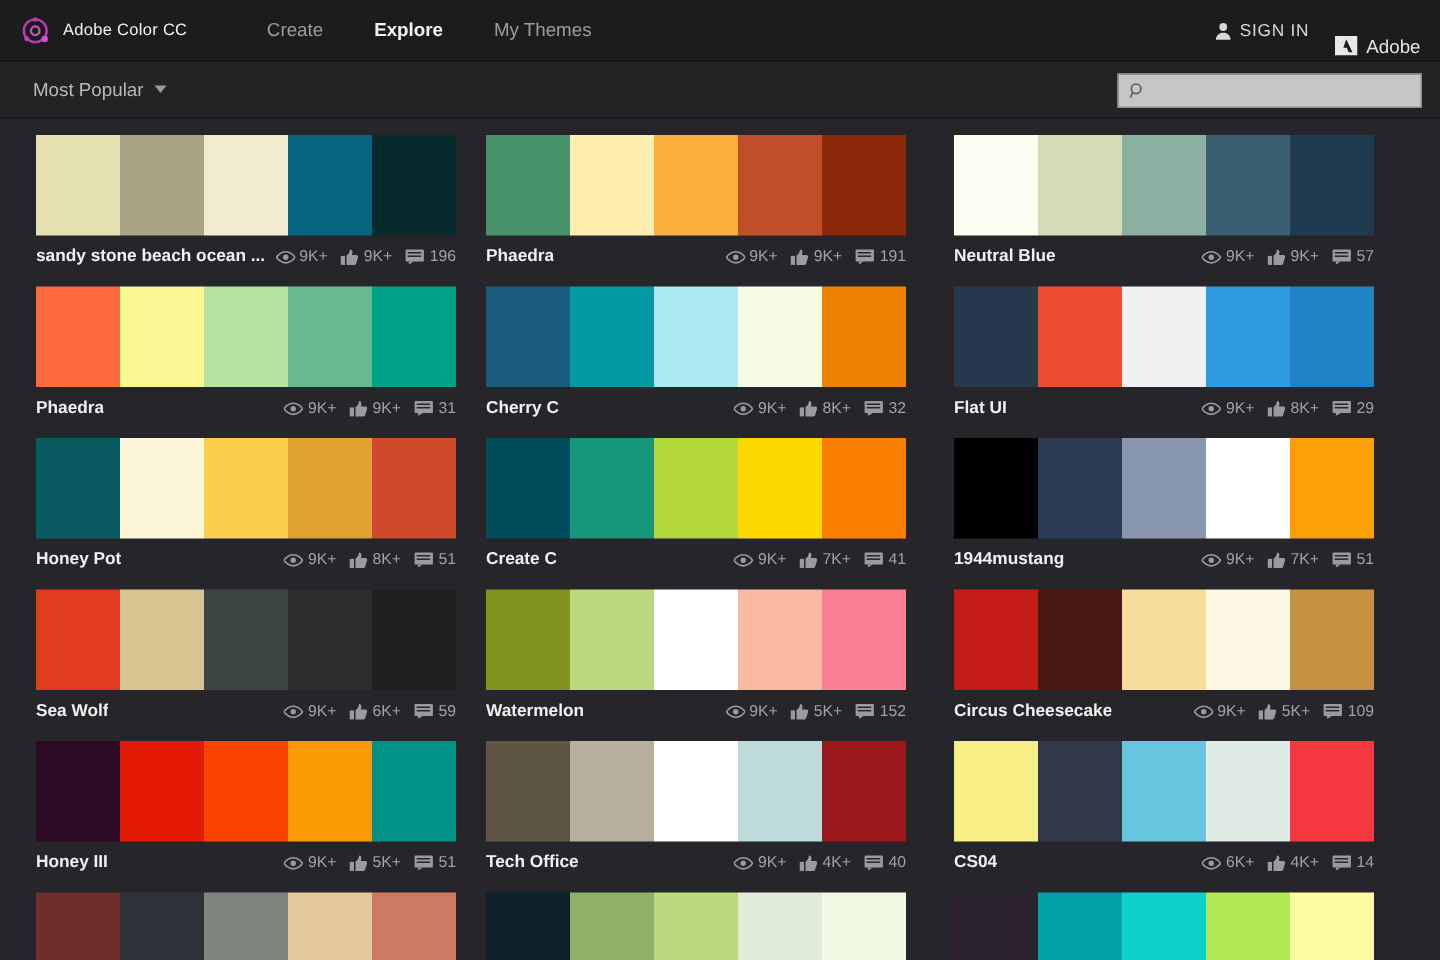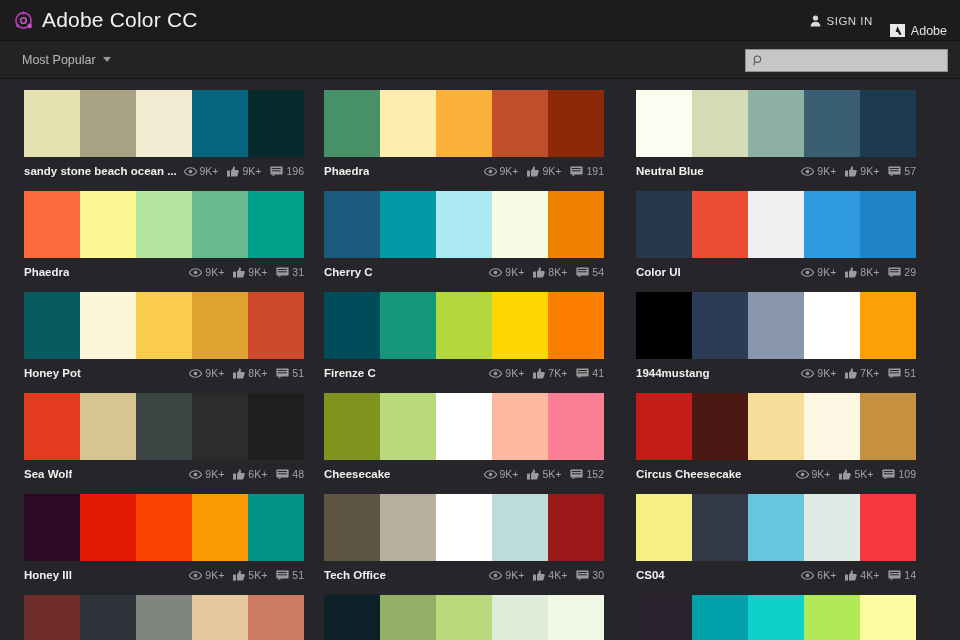--- a/index.html
+++ b/index.html
@@ -17,21 +17,21 @@
     background: #1c1c1f;
     display: flex;
     align-items: center;
     padding: 0 14px 0 14px;
     border-bottom: 1px solid #121214;
   }
   .brand { display: flex; align-items: center; gap: 9px; }
   .brand-logo { width: 19px; height: 19px; display: block; }
   .brand-name {
     color: #f2f2f2;
-    font-size: 21px;
+    font-size: 11px;
     letter-spacing: .2px;
     white-space: nowrap;
   }
   .nav { display: flex; align-items: center; margin-left: 36px; }
   .nav-item {
     color: #9d9d9f;
     font-size: 12.5px;
     padding: 0 17px;
     cursor: pointer;
     white-space: nowrap;
@@ -147,20 +147,25 @@
         <circle cx="10" cy="10" r="8" fill="none" stroke="#b83bb0" stroke-width="1.7"></circle>
         <circle cx="10" cy="10" r="3" fill="none" stroke="#cf4fc6" stroke-width="1.6"></circle>
         <circle cx="16.6" cy="15.8" r="2.3" fill="#d34fd0"></circle>
         <circle cx="4" cy="15.6" r="1.7" fill="#c23fbb"></circle>
         <circle cx="10" cy="2.1" r="1.6" fill="#b83bb0"></circle>
       </svg>
     </span>
     <span class="brand-name">Adobe Color CC</span>
   </div>
 
+  <div class="nav">
+    <div class="nav-item">Create</div>
+    <div class="nav-item active">Explore</div>
+    <div class="nav-item">My Themes</div>
+  </div>
 
   <div class="topright">
     <div class="signin">
       <span>
         <svg width="11" height="12" viewBox="0 0 11 12">
           <circle cx="5.5" cy="3" r="2.6" fill="#d8d8d8"></circle>
           <path d="M0.6 11.5c0-2.9 2.2-4.7 4.9-4.7s4.9 1.8 4.9 4.7z" fill="#d8d8d8"></path>
         </svg>
       </span>
       <span class="signin-label">SIGN IN</span>
@@ -397,35 +402,35 @@
           </div>
           <div class="stat">
             <span>
               <svg width="13" height="10" viewBox="0 0 13 10">
                 <rect x="0.4" y="0.4" width="12.2" height="8" rx="0.6" fill="#9b9b9d"></rect>
                 <path d="M2.6 8.4h3.2L2.6 10.4z" fill="#9b9b9d"></path>
                 <rect x="1.8" y="2" width="9" height="1" fill="#26262a"></rect>
                 <rect x="1.8" y="4.3" width="9" height="1" fill="#26262a"></rect>
               </svg>
             </span>
-            <span class="stat-val">54</span>
+            <span class="stat-val">32</span>
           </div>
         </div>
       </div>
     </div>
     <div class="card col3">
       <div class="swatches">
         <div class="swatch" style="background: rgb(38, 56, 78);"></div>
         <div class="swatch" style="background: rgb(236, 75, 52);"></div>
         <div class="swatch" style="background: rgb(238, 240, 241);"></div>
         <div class="swatch" style="background: rgb(46, 155, 223);"></div>
         <div class="swatch" style="background: rgb(31, 132, 198);"></div>
       </div>
       <div class="meta">
-        <div class="title">Color UI</div>
+        <div class="title">Flat UI</div>
         <div class="stats">
           <div class="stat">
             <span>
               <svg width="13" height="9" viewBox="0 0 13 9">
                 <path d="M6.5.8C3.3.8 1 3.3.4 4.5c.6 1.2 2.9 3.7 6.1 3.7s5.5-2.5 6.1-3.7C12 3.3 9.7.8 6.5.8z" fill="none" stroke="#9b9b9d" stroke-width="1.1"></path>
                 <circle cx="6.5" cy="4.5" r="1.8" fill="#9b9b9d"></circle>
               </svg>
             </span>
             <span class="stat-val">9K+</span>
           </div>
@@ -497,21 +502,21 @@
     </div>
     <div class="card col2">
       <div class="swatches">
         <div class="swatch" style="background: rgb(0, 76, 91);"></div>
         <div class="swatch" style="background: rgb(22, 150, 123);"></div>
         <div class="swatch" style="background: rgb(179, 216, 59);"></div>
         <div class="swatch" style="background: rgb(253, 215, 0);"></div>
         <div class="swatch" style="background: rgb(252, 127, 0);"></div>
       </div>
       <div class="meta">
-        <div class="title">Firenze C</div>
+        <div class="title">Create C</div>
         <div class="stats">
           <div class="stat">
             <span>
               <svg width="13" height="9" viewBox="0 0 13 9">
                 <path d="M6.5.8C3.3.8 1 3.3.4 4.5c.6 1.2 2.9 3.7 6.1 3.7s5.5-2.5 6.1-3.7C12 3.3 9.7.8 6.5.8z" fill="none" stroke="#9b9b9d" stroke-width="1.1"></path>
                 <circle cx="6.5" cy="4.5" r="1.8" fill="#9b9b9d"></circle>
               </svg>
             </span>
             <span class="stat-val">9K+</span>
           </div>
@@ -612,35 +617,35 @@
           </div>
           <div class="stat">
             <span>
               <svg width="13" height="10" viewBox="0 0 13 10">
                 <rect x="0.4" y="0.4" width="12.2" height="8" rx="0.6" fill="#9b9b9d"></rect>
                 <path d="M2.6 8.4h3.2L2.6 10.4z" fill="#9b9b9d"></path>
                 <rect x="1.8" y="2" width="9" height="1" fill="#26262a"></rect>
                 <rect x="1.8" y="4.3" width="9" height="1" fill="#26262a"></rect>
               </svg>
             </span>
-            <span class="stat-val">48</span>
+            <span class="stat-val">59</span>
           </div>
         </div>
       </div>
     </div>
     <div class="card col2">
       <div class="swatches">
         <div class="swatch" style="background: rgb(126, 148, 31);"></div>
         <div class="swatch" style="background: rgb(186, 216, 124);"></div>
         <div class="swatch" style="background: rgb(255, 255, 255);"></div>
         <div class="swatch" style="background: rgb(252, 184, 160);"></div>
         <div class="swatch" style="background: rgb(251, 127, 148);"></div>
       </div>
       <div class="meta">
-        <div class="title">Cheesecake</div>
+        <div class="title">Watermelon</div>
         <div class="stats">
           <div class="stat">
             <span>
               <svg width="13" height="9" viewBox="0 0 13 9">
                 <path d="M6.5.8C3.3.8 1 3.3.4 4.5c.6 1.2 2.9 3.7 6.1 3.7s5.5-2.5 6.1-3.7C12 3.3 9.7.8 6.5.8z" fill="none" stroke="#9b9b9d" stroke-width="1.1"></path>
                 <circle cx="6.5" cy="4.5" r="1.8" fill="#9b9b9d"></circle>
               </svg>
             </span>
             <span class="stat-val">9K+</span>
           </div>
@@ -784,21 +789,21 @@
           </div>
           <div class="stat">
             <span>
               <svg width="13" height="10" viewBox="0 0 13 10">
                 <rect x="0.4" y="0.4" width="12.2" height="8" rx="0.6" fill="#9b9b9d"></rect>
                 <path d="M2.6 8.4h3.2L2.6 10.4z" fill="#9b9b9d"></path>
                 <rect x="1.8" y="2" width="9" height="1" fill="#26262a"></rect>
                 <rect x="1.8" y="4.3" width="9" height="1" fill="#26262a"></rect>
               </svg>
             </span>
-            <span class="stat-val">30</span>
+            <span class="stat-val">40</span>
           </div>
         </div>
       </div>
     </div>
     <div class="card col3">
       <div class="swatches">
         <div class="swatch" style="background: rgb(245, 239, 134);"></div>
         <div class="swatch" style="background: rgb(51, 56, 73);"></div>
         <div class="swatch" style="background: rgb(101, 198, 221);"></div>
         <div class="swatch" style="background: rgb(223, 236, 229);"></div>

